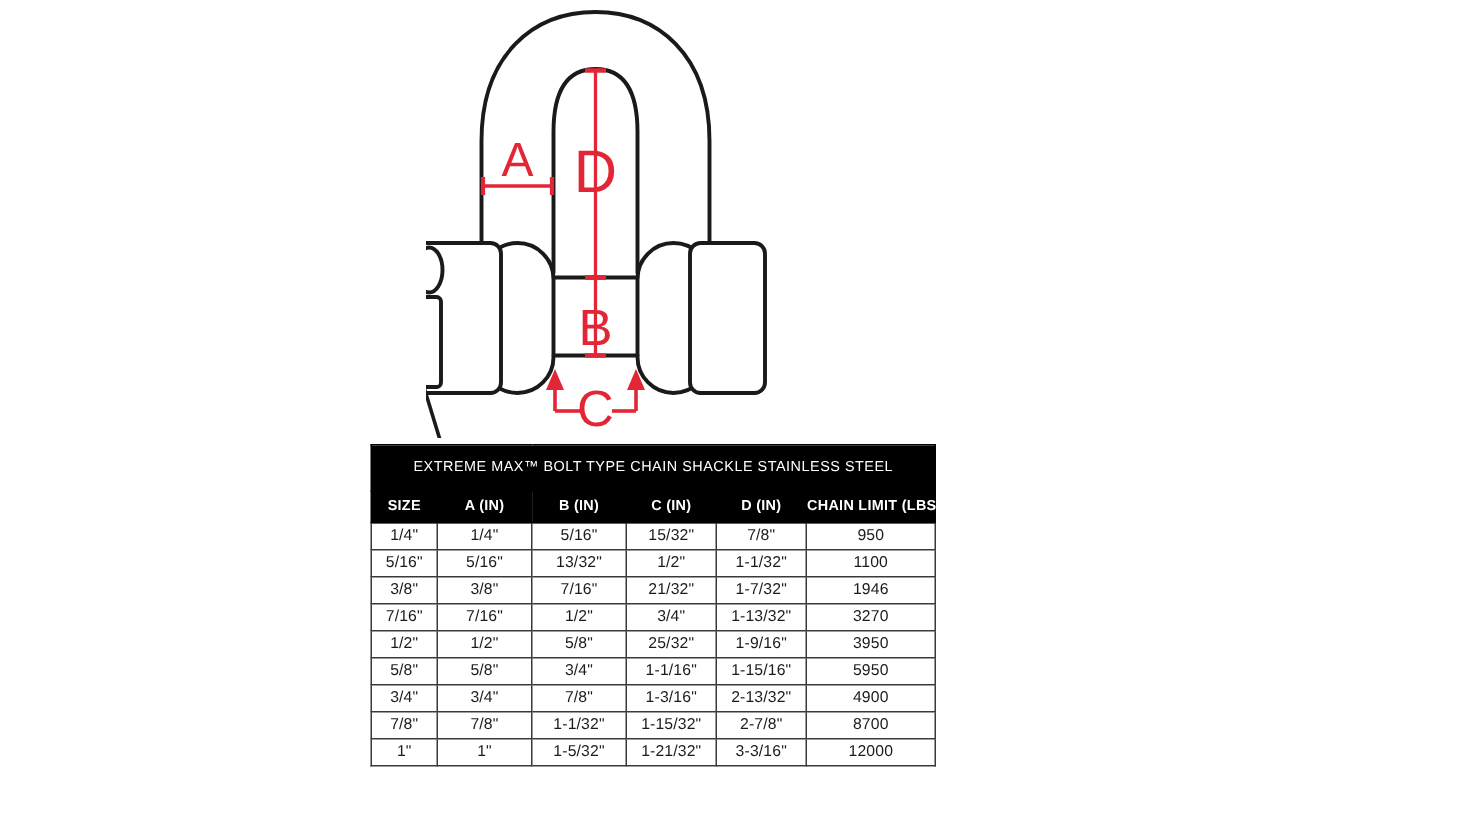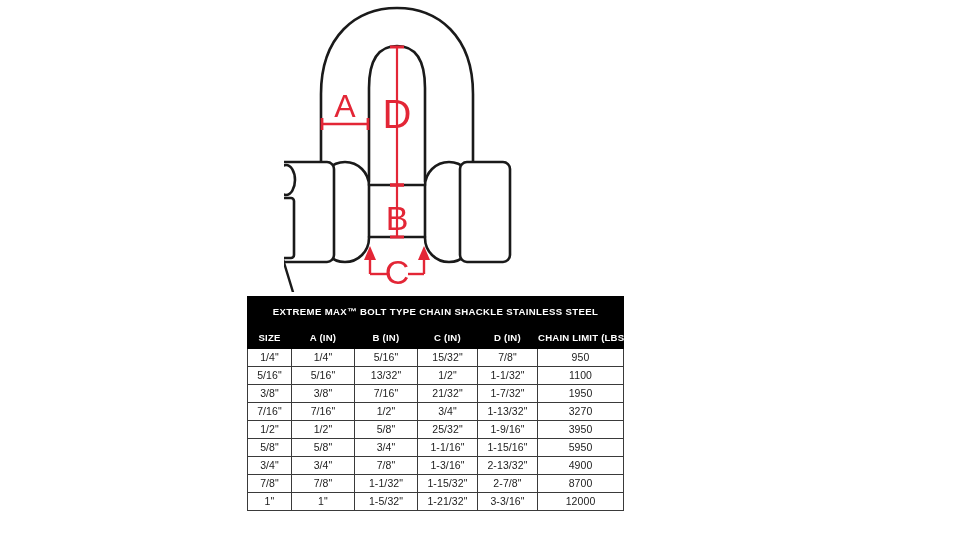--- a/index.html
+++ b/index.html
@@ -67,21 +67,21 @@
   }
   
   tr.title-row th {
     background: #000000;
     color: #ffffff;
     border: 1px solid #000000;
     height: 30px;
     line-height: 30px;
     font-size: 9.6px;
     letter-spacing: 0.35px;
-    font-weight: bold;
+    font-weight: normal;
   }
   
   tr.head-row th {
     background: #000000;
     color: #ffffff;
     border-top: 1px solid #000000;
     border-bottom: 1px solid #000000;
     border-left: 1px solid #000000;
     border-right: 1px solid #000000;
     height: 20px;
@@ -203,21 +203,21 @@
           <td>1/2"</td>
           <td>1-1/32"</td>
           <td>1100</td>
         </tr>
         <tr class="data-row">
           <td>3/8"</td>
           <td>3/8"</td>
           <td>7/16"</td>
           <td>21/32"</td>
           <td>1-7/32"</td>
-          <td>1950</td>
+          <td>1946</td>
         </tr>
         <tr class="data-row">
           <td>7/16"</td>
           <td>7/16"</td>
           <td>1/2"</td>
           <td>3/4"</td>
           <td>1-13/32"</td>
           <td>3270</td>
         </tr>
         <tr class="data-row">

